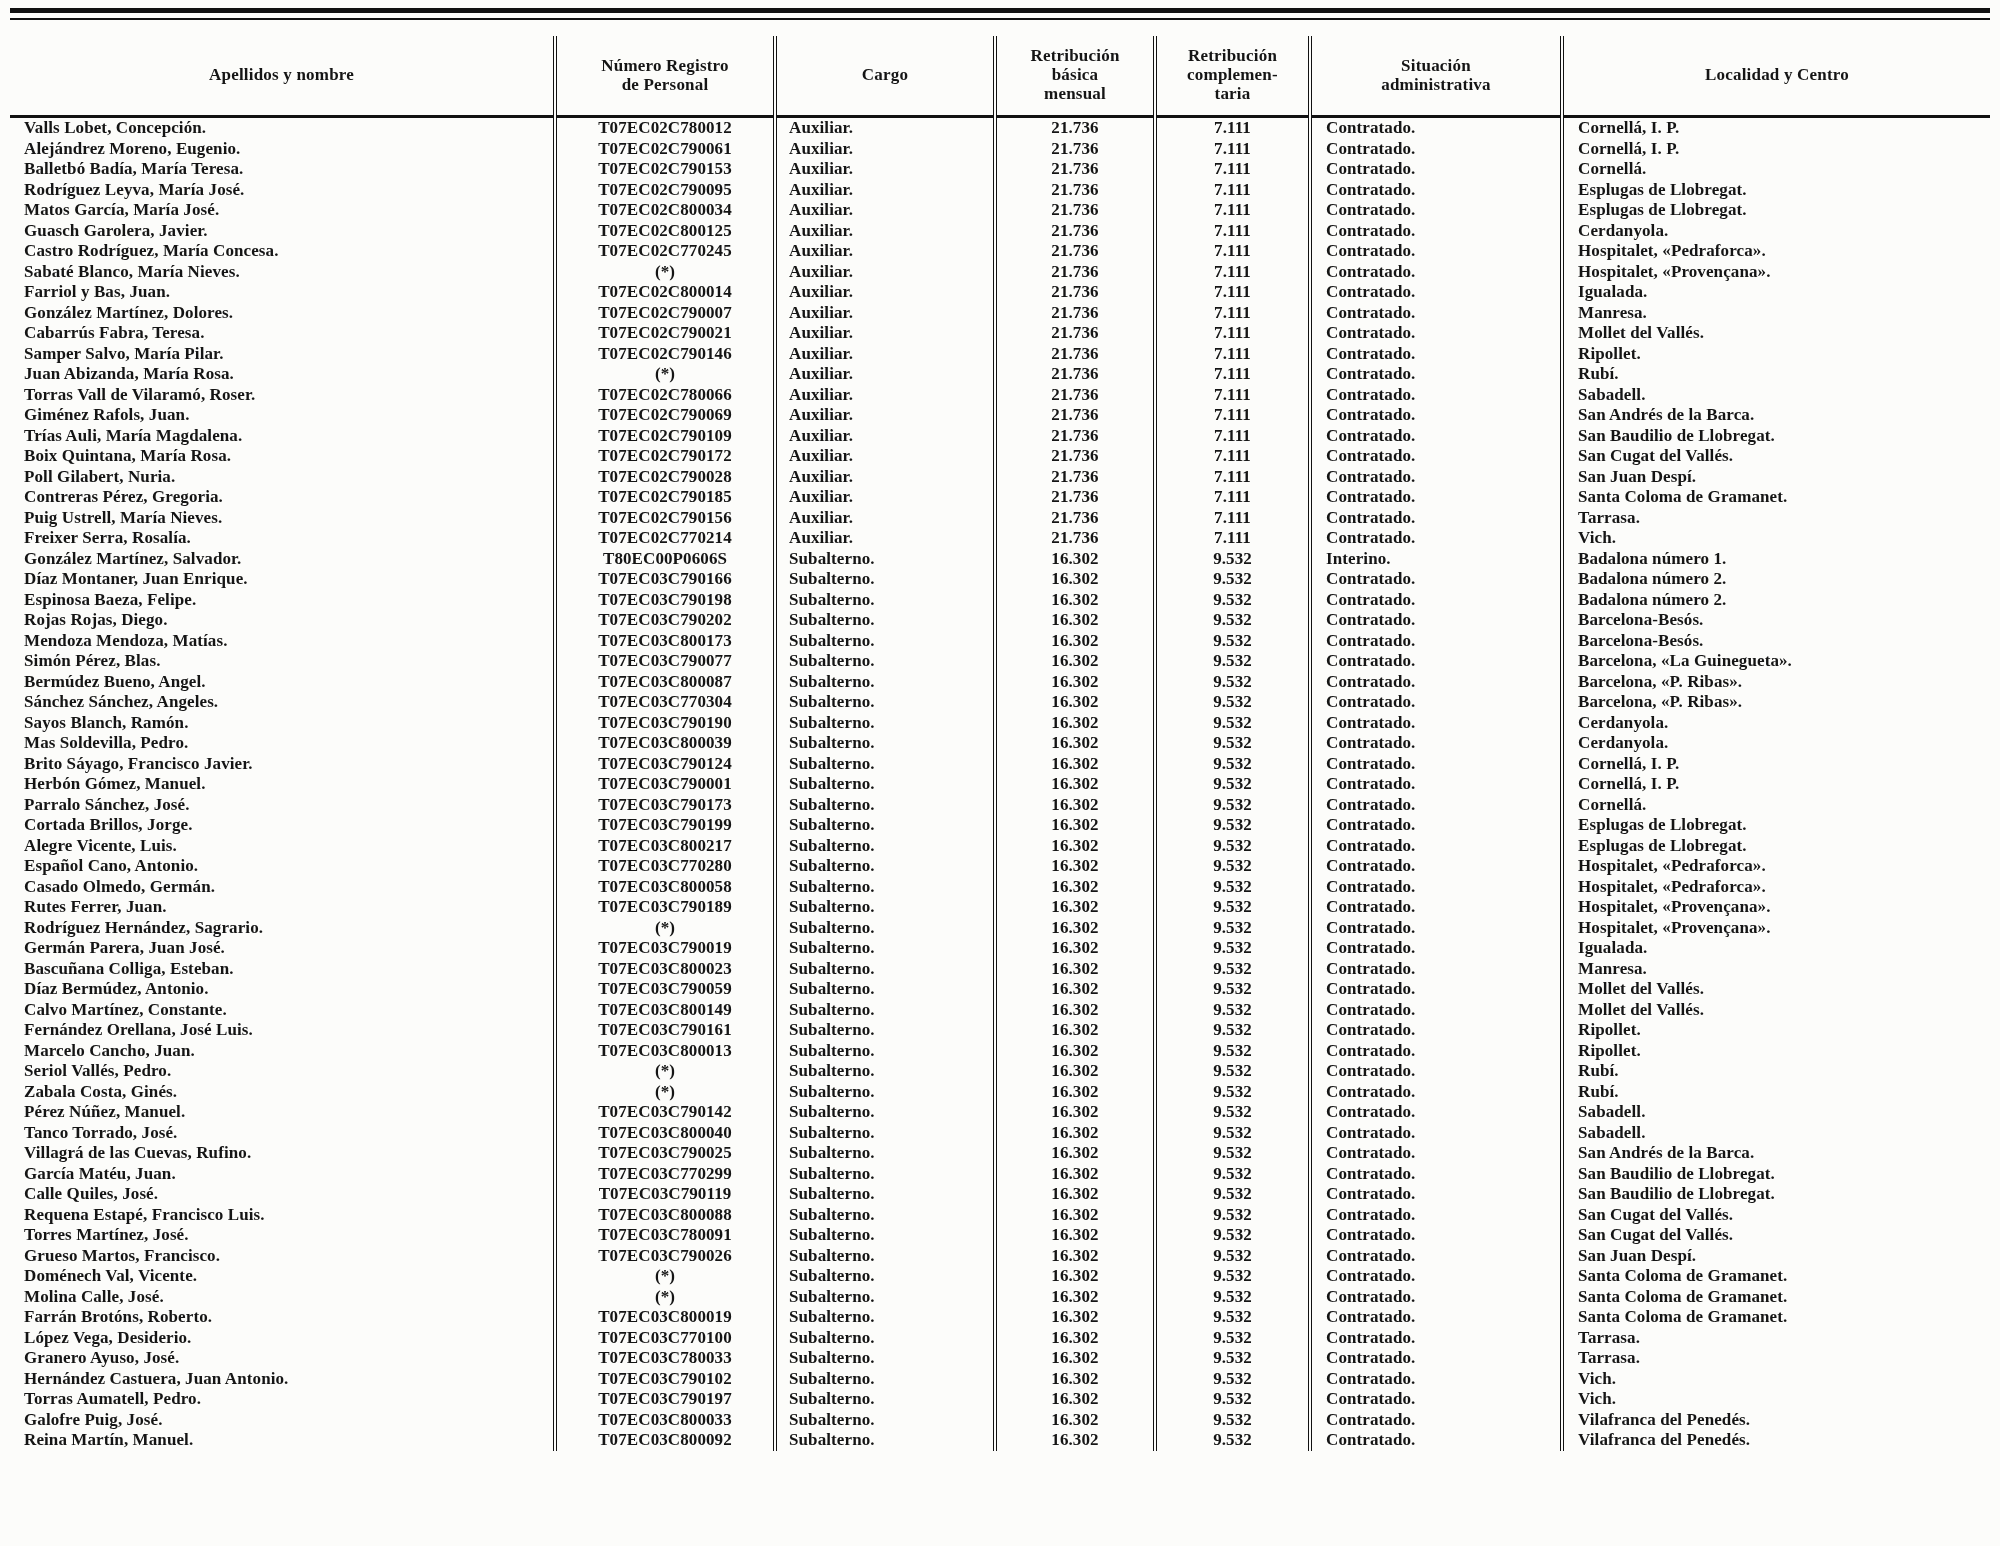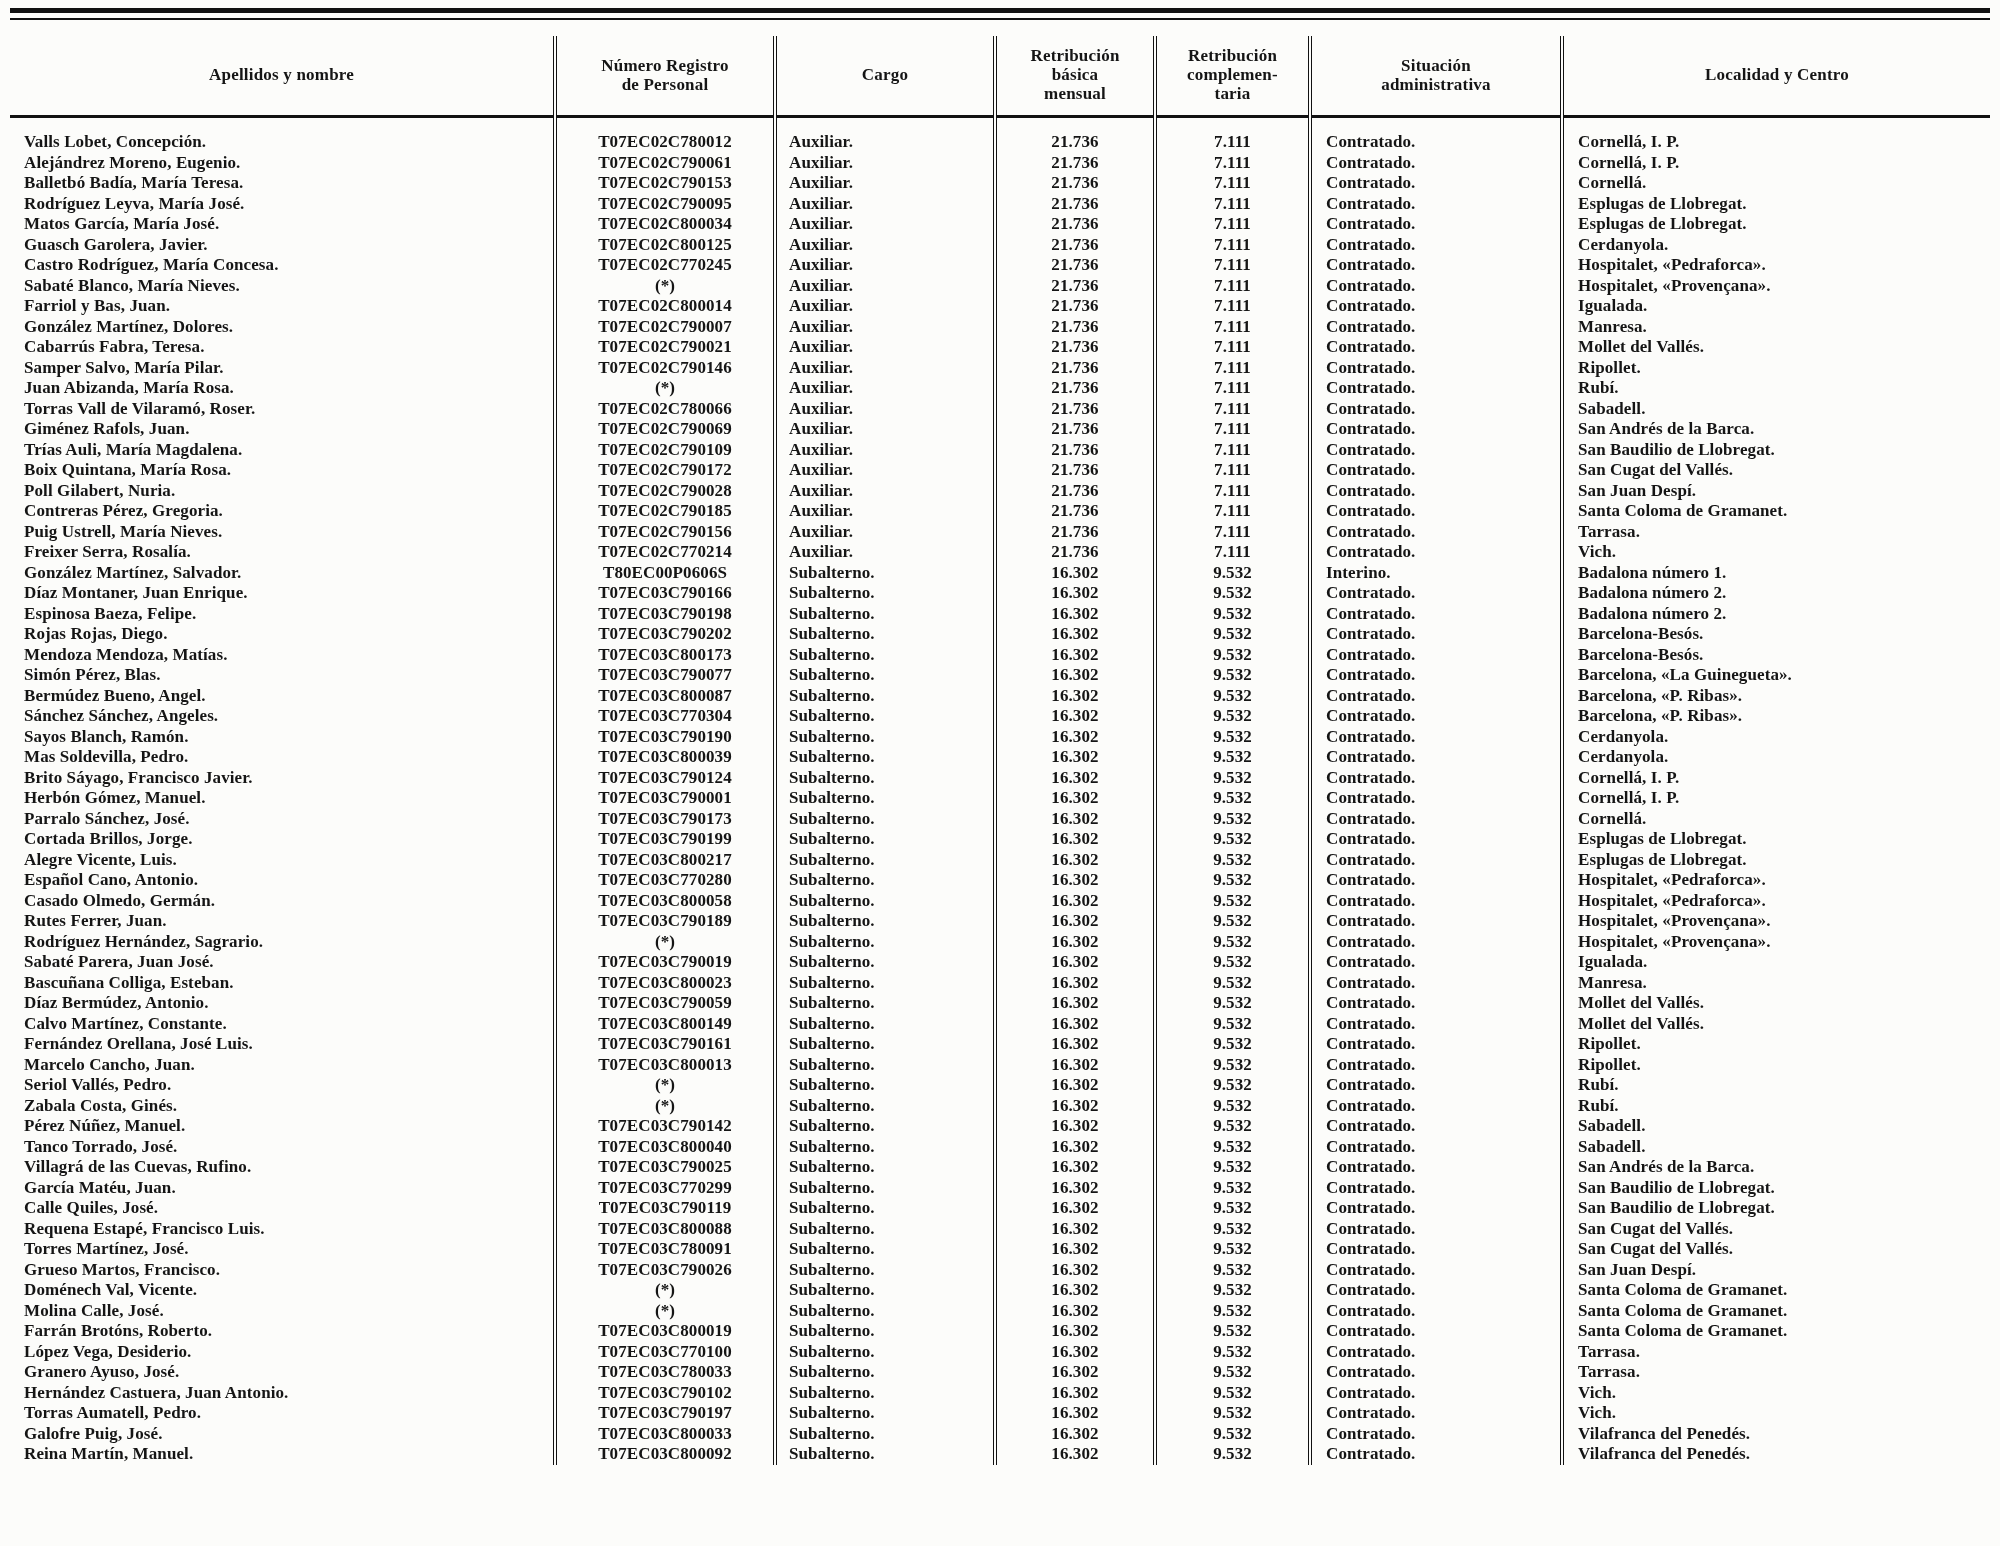--- a/index.html
+++ b/index.html
@@ -43,21 +43,21 @@
   }
   td {
     font-size: 17px;
     font-weight: bold;
     line-height: 20.5px;
     padding: 0 4px;
     white-space: nowrap;
     overflow: hidden;
     letter-spacing: 0.1px;
   }
-  tbody tr:first-child td { padding-top: 14px; }
+  tbody tr:first-child td { }
   .col-sep { border-left: 4px double #111; }
   .al { text-align: left; }
   .ac { text-align: center; }
   td.c-name  { padding-left: 14px; }
   td.c-cargo { padding-left: 12px; }
   td.c-sit   { padding-left: 14px; }
   td.c-loc   { padding-left: 14px; }
 </style>
 </head>
 <body>
@@ -488,21 +488,21 @@
     <td class="al c-name">Rodríguez Hernández, Sagrario.</td>
     <td class="ac col-sep">(*)</td>
     <td class="al c-cargo col-sep">Subalterno.</td>
     <td class="ac col-sep">16.302</td>
     <td class="ac col-sep">9.532</td>
     <td class="al c-sit col-sep">Contratado.</td>
     <td class="al c-loc col-sep">Hospitalet, «Provençana».</td>
   </tr>
 
   <tr>
-    <td class="al c-name">Sabaté Parera, Juan José.</td>
+    <td class="al c-name">Germán Parera, Juan José.</td>
     <td class="ac col-sep">T07EC03C790019</td>
     <td class="al c-cargo col-sep">Subalterno.</td>
     <td class="ac col-sep">16.302</td>
     <td class="ac col-sep">9.532</td>
     <td class="al c-sit col-sep">Contratado.</td>
     <td class="al c-loc col-sep">Igualada.</td>
   </tr>
 
   <tr>
     <td class="al c-name">Bascuñana Colliga, Esteban.</td>

